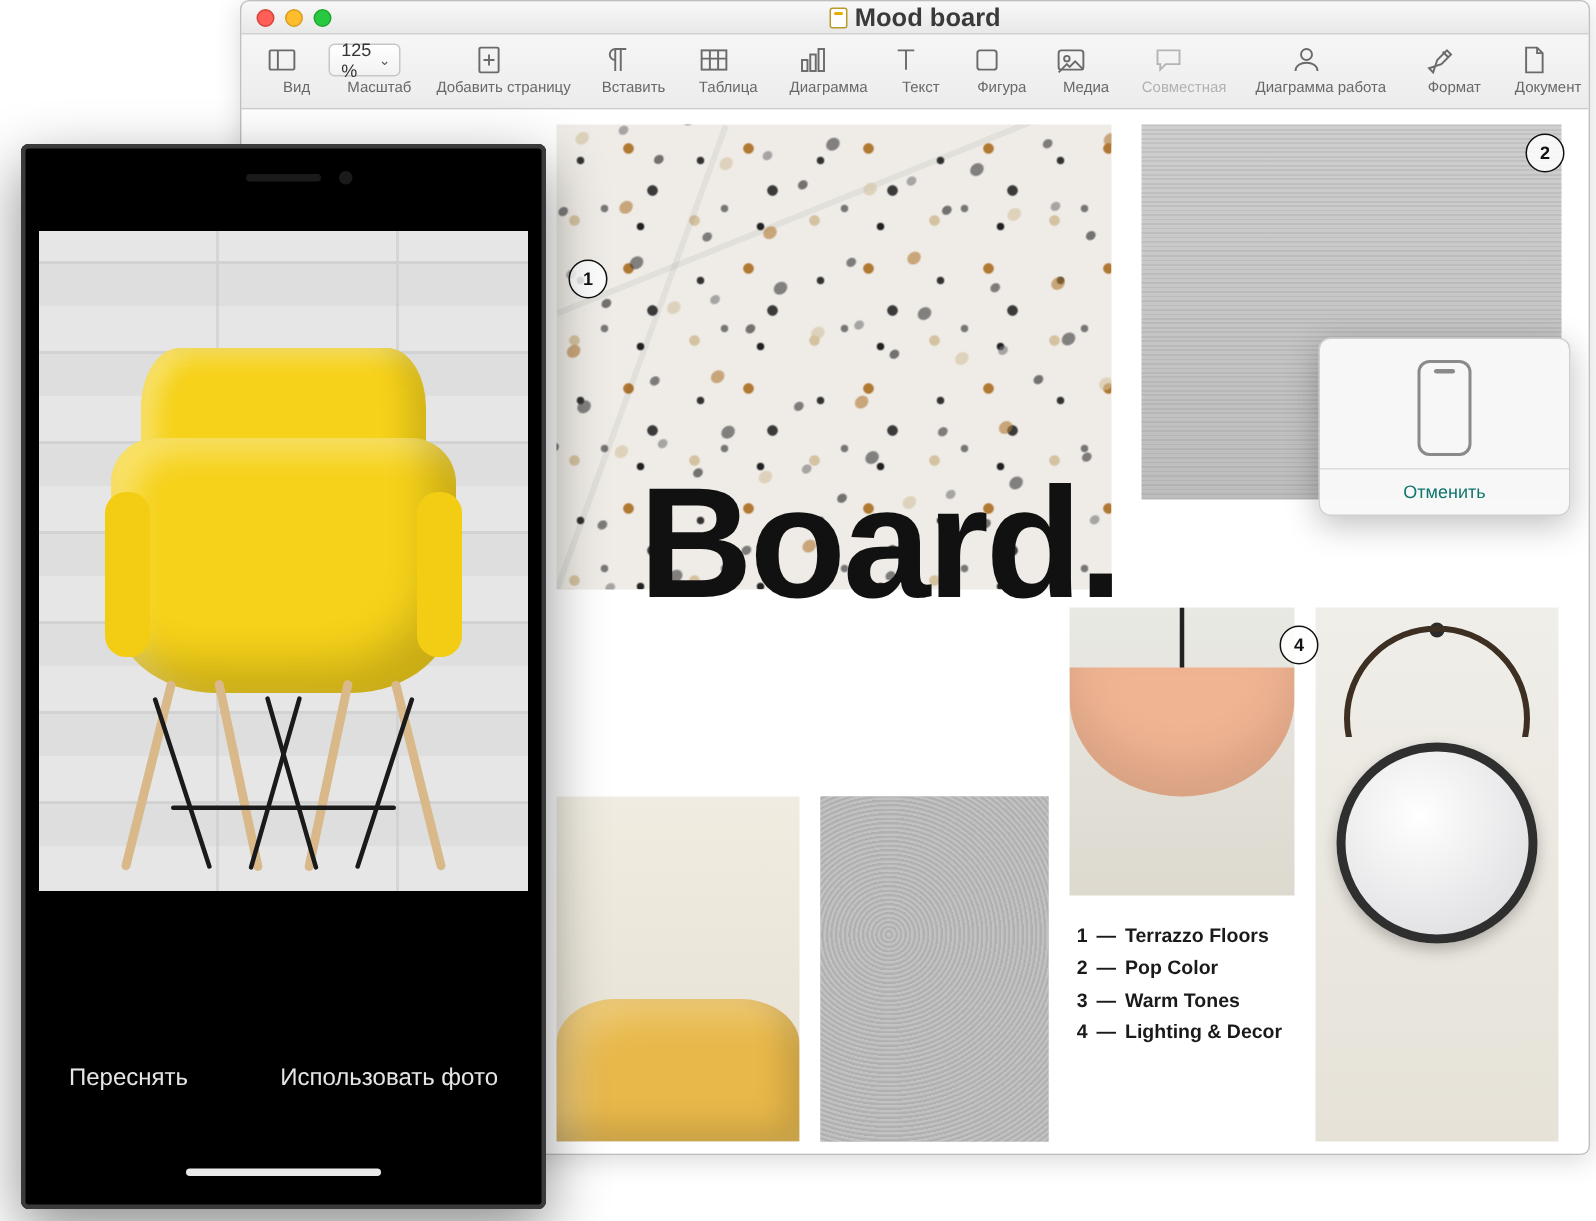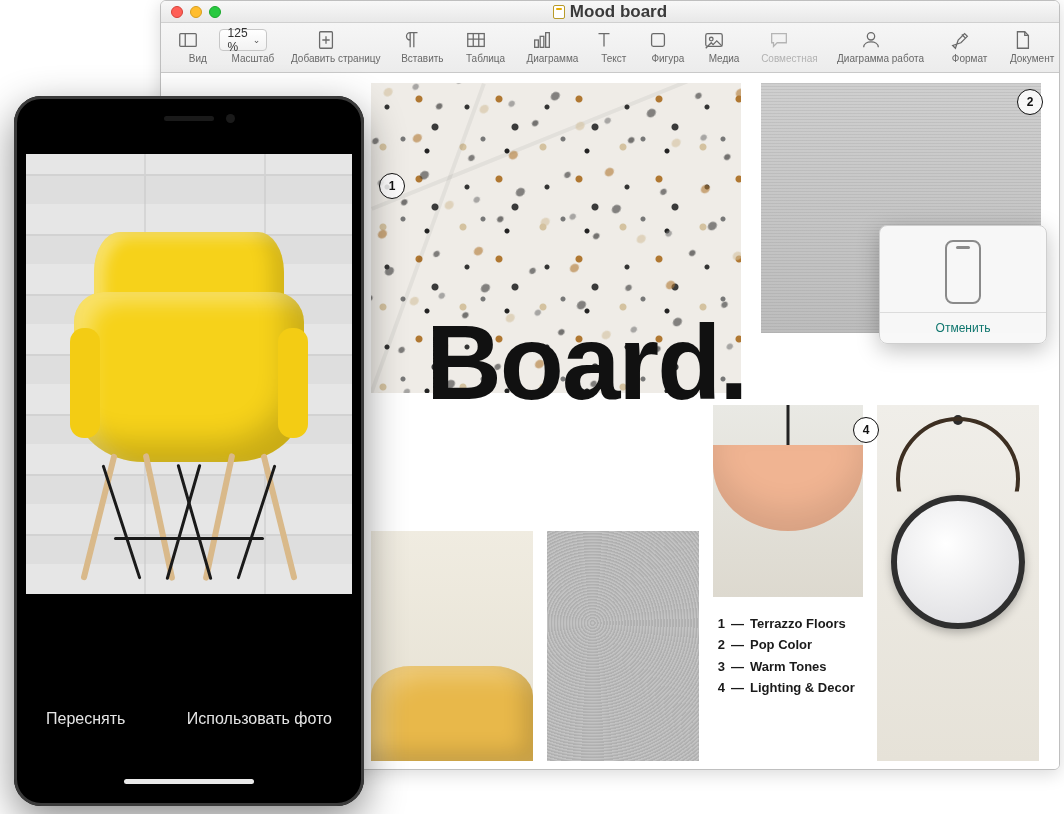--- a/index.html
+++ b/index.html
@@ -195,21 +195,21 @@
     border:2px solid #8a8a8a; border-radius:8px; position:relative;}
   .popover .ph-icon::before { content:""; position:absolute; top:4px; left:50%; transform:translateX(-50%);
     width:14px; height:3px; background:#8a8a8a; border-radius:2px;}
   .popover .msg { padding: 0 12px 10px 12px; line-height:1.35; }
   .popover .cancel { border-top:1px solid #dcdcdc; padding:8px 0; color:#0f766e; cursor:default;}
 
   
   .iphone {
     position: absolute; left: 14px; top: 96px;
     width: 350px; height: 710px;
-    background: #000; border-radius: 27px;
+    background: #000; border-radius: 5px;
     box-shadow: 0 14px 40px rgba(0,0,0,.45), inset 0 0 0 3px #3a3a3a;
     padding: 12px;
   }
   .iphone .screen {
     width: 100%; height: 100%;
     background: #000; border-radius: 38px;
     position: relative; overflow: hidden;
   }
   .notch {
     position:absolute; top:0; left:50%; transform:translateX(-50%);

